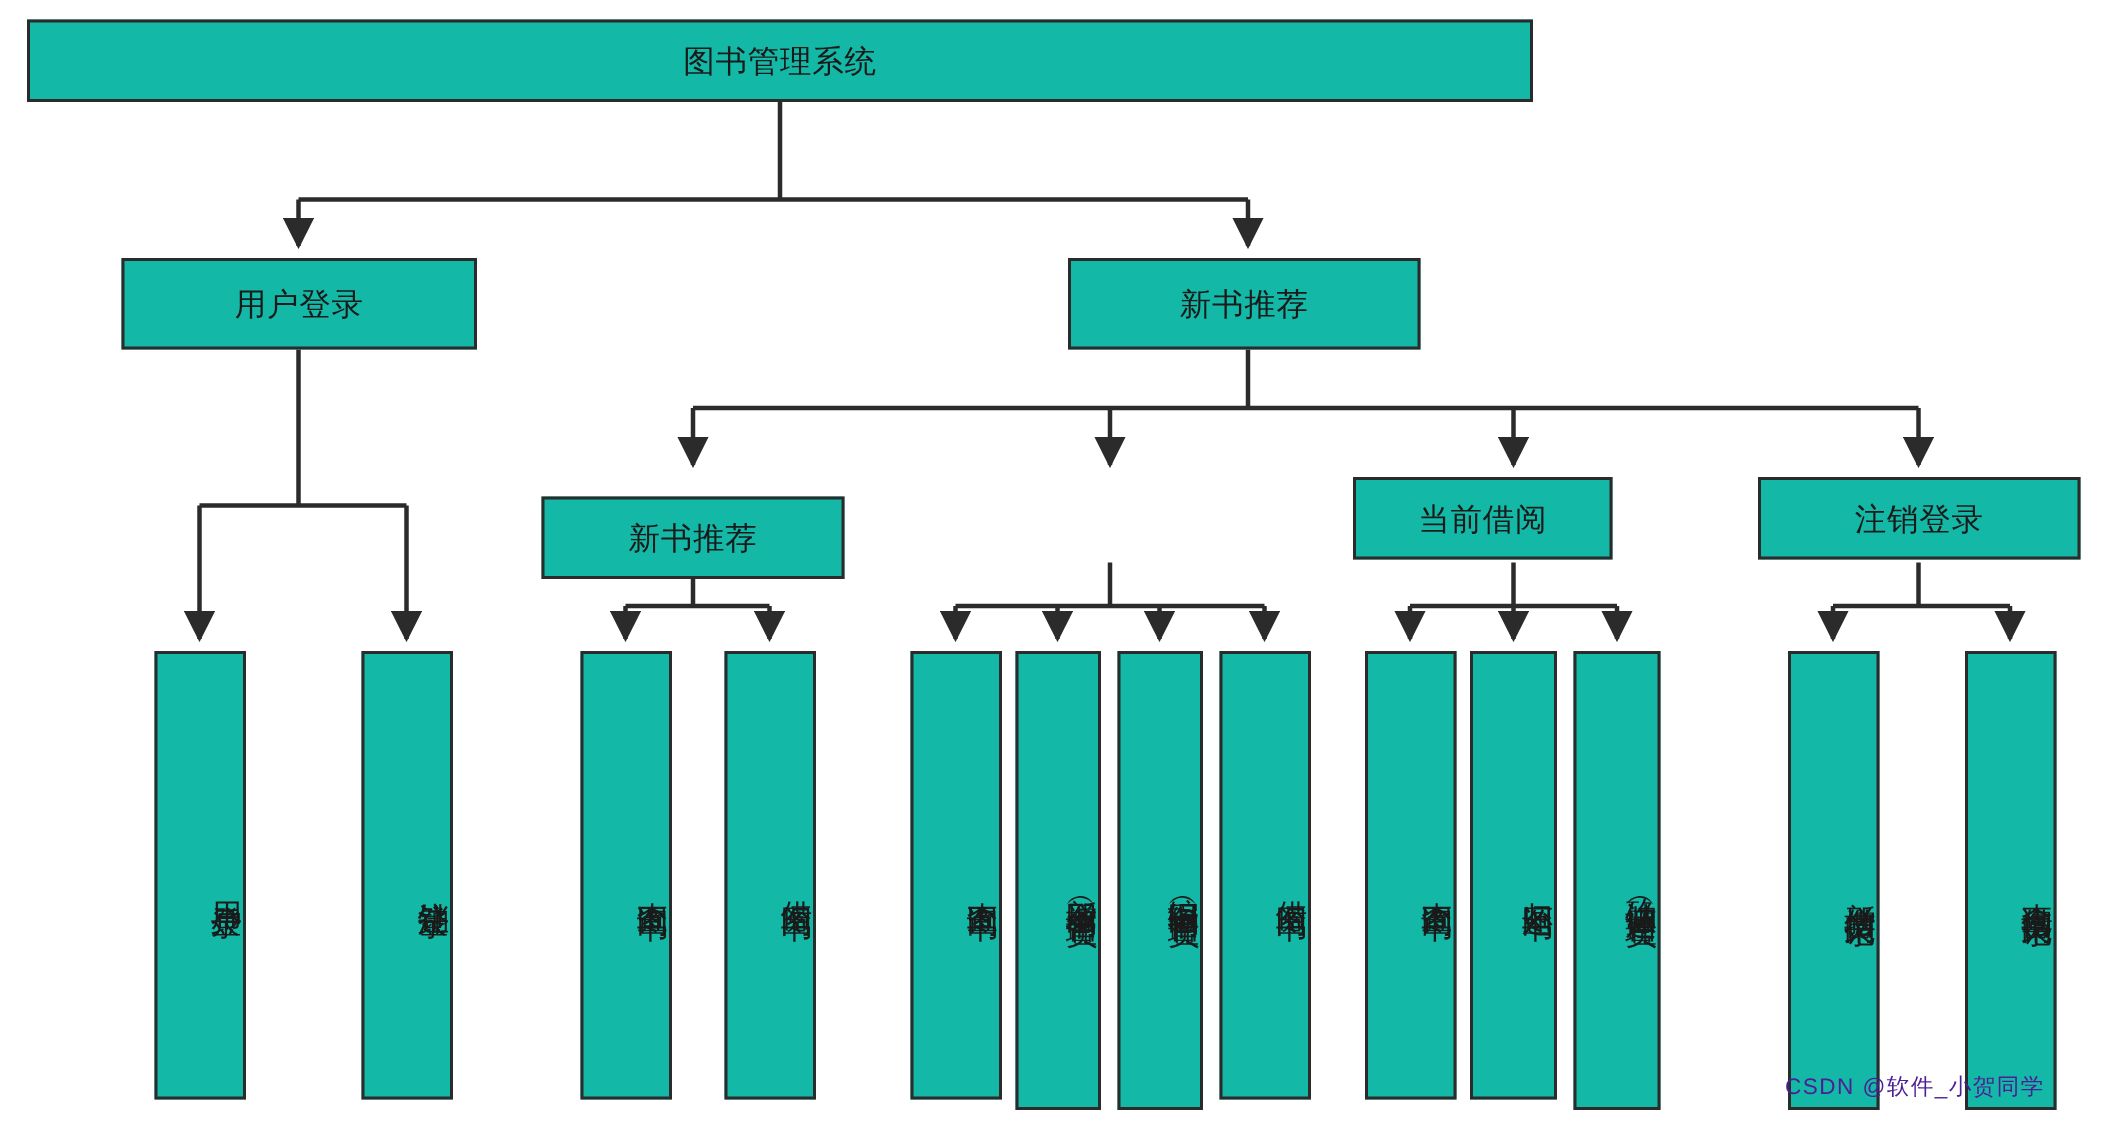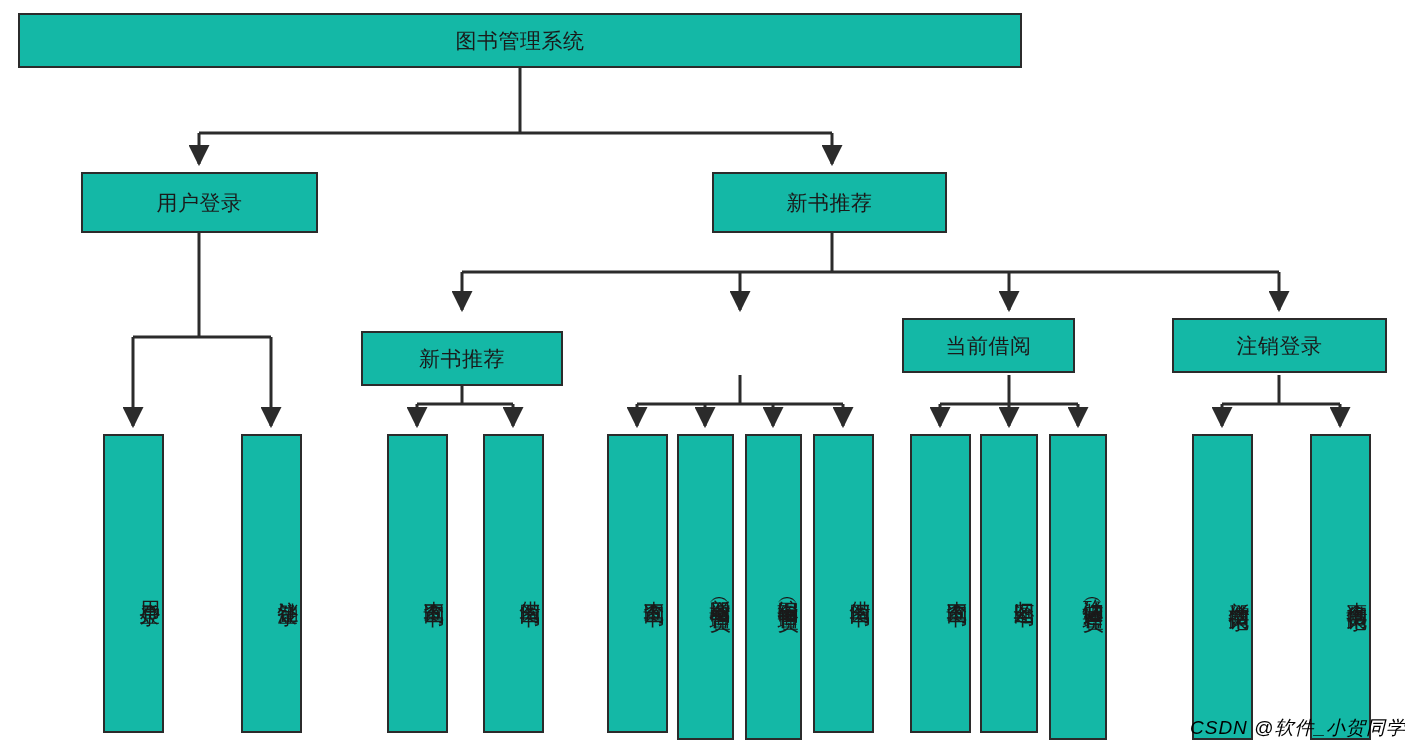--- a/index.html
+++ b/index.html
@@ -50,25 +50,24 @@
     padding-top: 8px;
   }
   .node.vert .vtext {
     writing-mode: vertical-rl;
     text-orientation: upright;
     display: block;
     text-align: center;
   }
   .watermark {
     position: absolute;
-    font-size: 19px;
-    color: #000000;
+    font-size: 15px;
+    color: #4c1d95;
     white-space: nowrap;
     letter-spacing: 1px;
-    font-style: italic;
   }
 </style>
 </head>
 <body>
 
 <div id="canvas">
 
   <svg id="edges" viewBox="0 0 1405 747" xmlns="http://www.w3.org/2000/svg">
     <defs>
       <marker id="arrow" viewBox="0 0 10 10" refX="9" refY="5" markerWidth="7" markerHeight="7" orient="auto-start-reverse">

